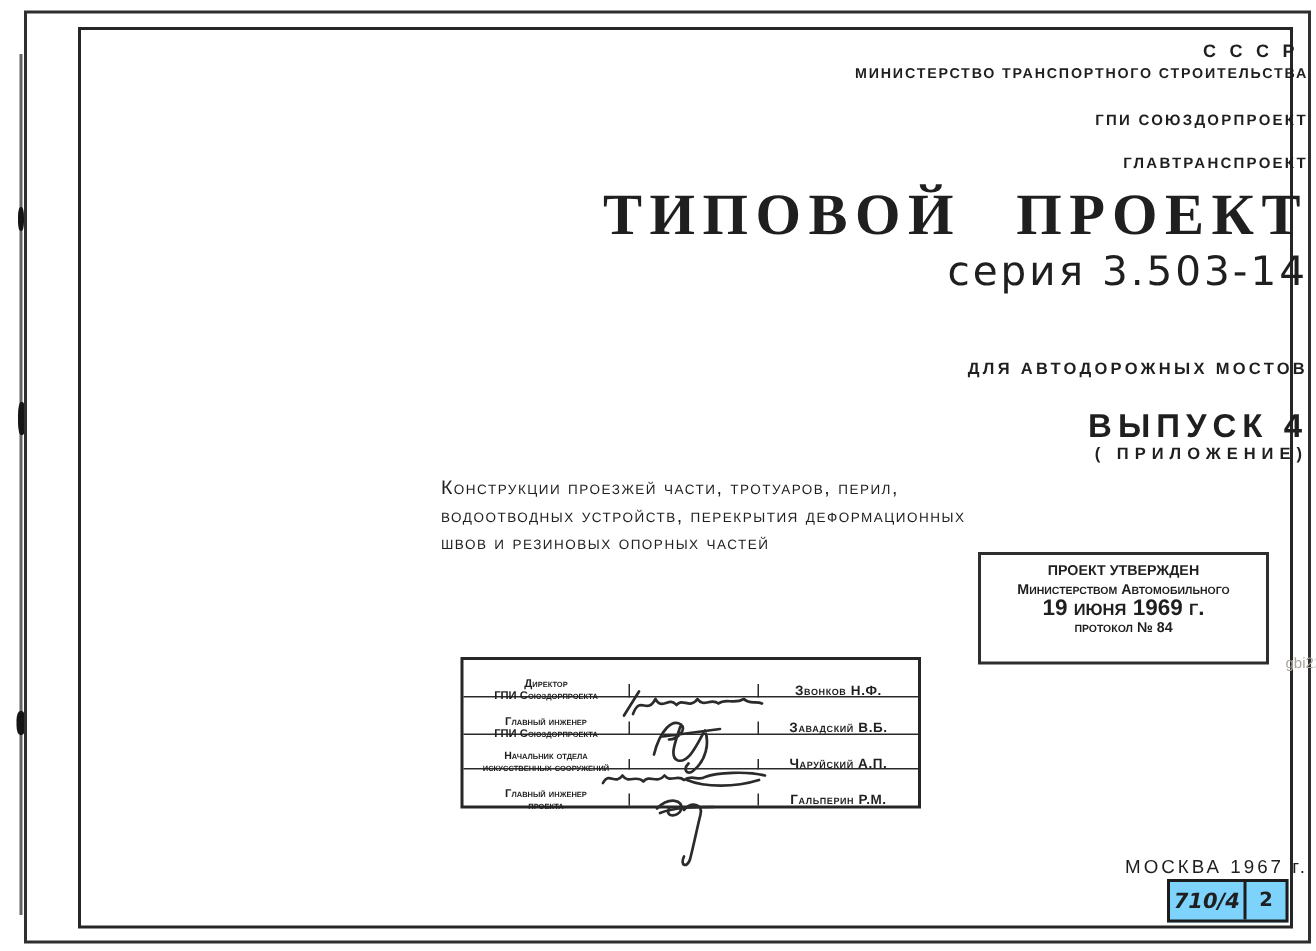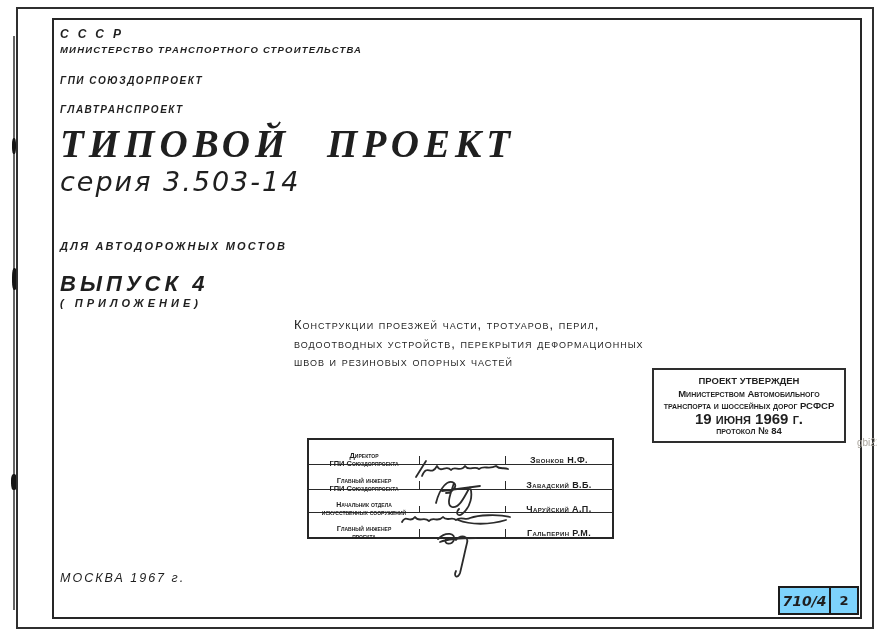--- a/index.html
+++ b/index.html
@@ -1,21 +1,21 @@
 <!DOCTYPE html>
 <html><head>
 <meta charset="utf-8">
 <style>
   html,body{margin:0;padding:0;background:#ffffff;}
   .page{
     position:relative;width:877px;height:634px;background:#ffffff;
     font-family:"Liberation Sans",sans-serif;color:#1f1f1f;overflow:hidden;
   }
   .abs{position:absolute;}
-  .ctr{left:60px;width:812px;text-align:left;font-style:italic;}
+  .ctr{left:60px;width:812px;text-align:right;}
   .sc{font-variant:small-caps;}
   
   .outer-frame{left:16px;top:7px;width:854px;height:618px;border:2px solid #2f2f2f;}
   .inner-frame{left:52px;top:18px;width:806px;height:597px;border:2px solid #262626;}
   .scanline{left:13px;top:36px;width:2px;height:574px;background:#4a4a4a;opacity:.85;}
   .blob{background:#151515;border-radius:40%;}
   
   .h-cccp{top:27px;font-size:12px;font-weight:700;letter-spacing:9px;}
   .h-min{top:44px;font-size:9.5px;font-weight:700;letter-spacing:1.2px;}
   .h-org{top:60px;font-size:10px;font-weight:700;letter-spacing:1.5px;margin-top:44px;}
@@ -85,21 +85,20 @@
 
   <div class="abs desc sc">
     <div>Конструкции проезжей части, тротуаров, перил,</div>
     <div>водоотводных устройств, перекрытия деформационных</div>
     <div>швов и резиновых опорных частей</div>
   </div>
 
   <div class="abs appr sc">
     <div>ПРОЕКТ УТВЕРЖДЕН</div>
     <div>Министерством Автомобильного</div>
-    <div>транспорта и шоссейных дорог РСФСР</div>
     <div class="d">19 июня 1969 г.</div>
     <div>протокол № 84</div>
   </div>
 
   <div class="abs wm">gbi22.ru</div>
 
   <div class="abs sigtable sc">
 
     <div class="cell">
       <div>Директор</div>

